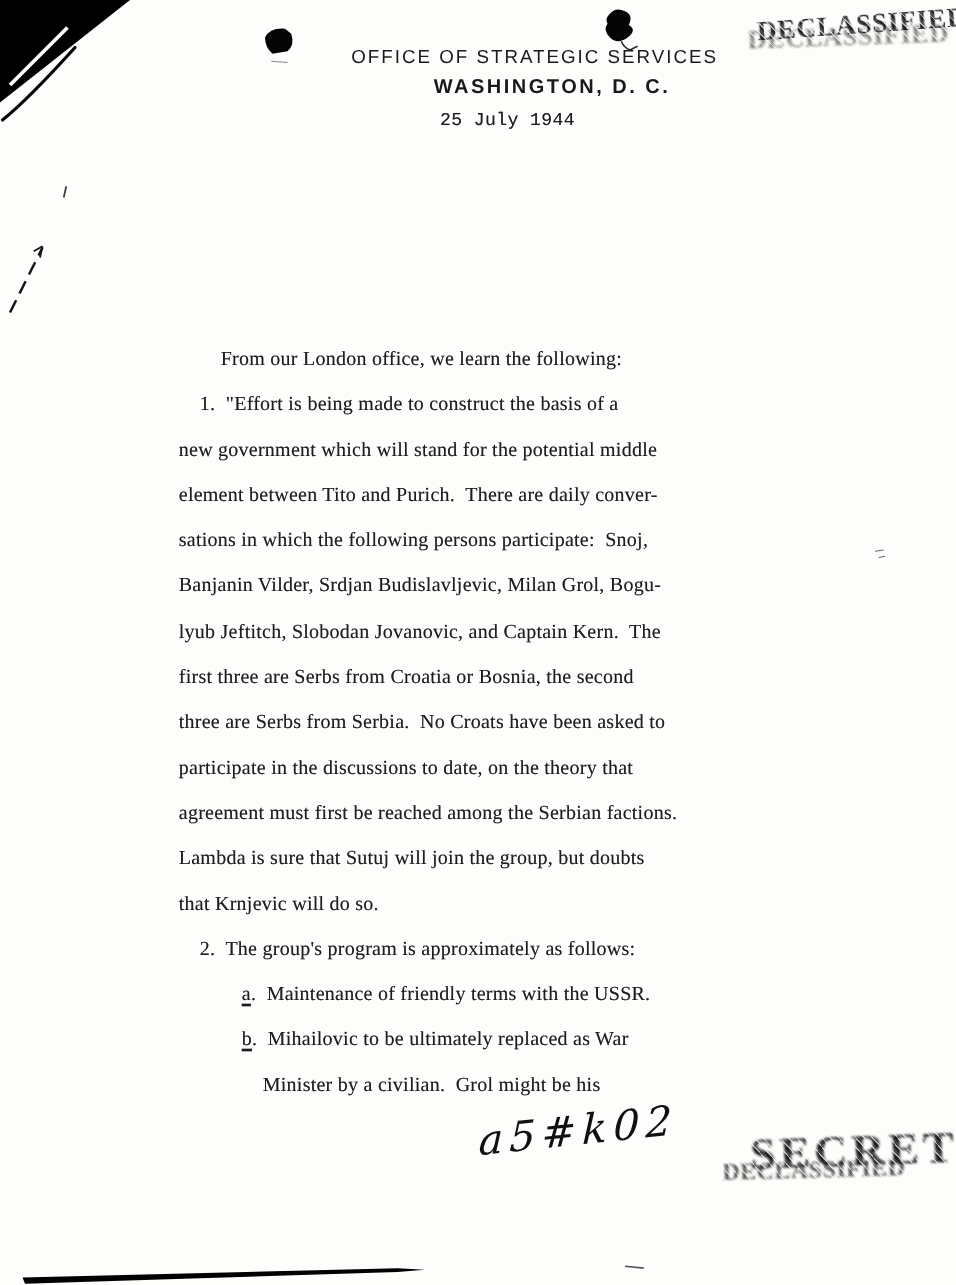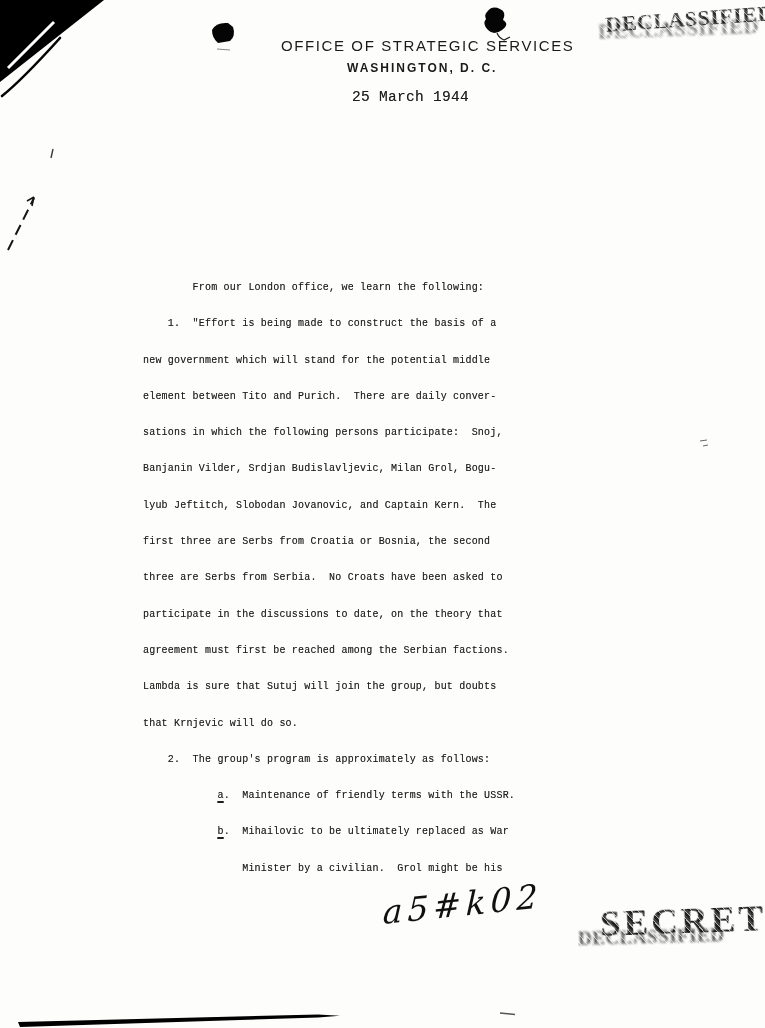--- a/index.html
+++ b/index.html
@@ -11,35 +11,35 @@
   .abs{position:absolute;}
   
   .agency{
     left:281px;top:37px;
     font-family:"Liberation Sans",sans-serif;font-weight:400;
     font-size:15px;letter-spacing:1.6px;color:#1a1a1a;white-space:pre;
   }
   .city{
     left:347px;top:61px;
     font-family:"Liberation Sans",sans-serif;font-weight:700;
-    font-size:12px;letter-spacing:2px;color:#1a1a1a;white-space:pre;
+    font-size:16px;letter-spacing:2px;color:#1a1a1a;white-space:pre;
   }
   .date{
     left:352px;top:89px;font-size:14.5px;letter-spacing:.3px;white-space:pre;
     text-shadow:0 0 .5px rgba(30,30,30,.55);
   }
   .memo-heading{
     left:145px;top:201px;font-size:14px;letter-spacing:.55px;white-space:pre;
     text-shadow:0 0 .5px rgba(30,30,30,.55);
   }
   
   .body-lines{
     left:143px;top:270px;width:560px;
-    font-size:10px;line-height:36.3px;letter-spacing:.2px;
-    white-space:pre;text-shadow:0 0 .5px rgba(30,30,30,.5);
+    font-size:16px;line-height:36.3px;letter-spacing:.2px;
+    white-space:pre;text-shadow:0 0 .5px rgba(30,30,30,.5);font-family:Liberation Serif, serif;
   }
   .body-lines .line{height:36.3px;}
   .u{text-decoration:underline;text-decoration-thickness:1.5px;text-underline-offset:3px;}
   
   .handwriting{
     left:383px;top:893px;
     font-family:"DejaVu Serif",serif;font-style:italic;
     font-size:33px;letter-spacing:5px;color:#101010;
     transform:rotate(-6deg) skewX(-8deg);transform-origin:left center;
   }
@@ -84,21 +84,21 @@
     <path d="M217,49 L230,50" stroke="#888" stroke-width="1" fill="none"></path>
     <path d="M487,12 Q492,5 500,9 Q507,12 503,20 Q510,24 502,30 Q494,36 488,30 Q482,24 486,19 Q484,15 487,12 Z" fill="#050505"></path>
     <path d="M497,33 Q499,38 504,40 L510,37" stroke="#222" stroke-width="1.2" fill="none"></path>
     <path d="M700,441 L707,440 M703,446 L708,445" stroke="#666" stroke-width="1" fill="none"></path>
     <path d="M18,1022 L318,1014.5 L340,1015.8 L318,1017.5 L20,1027 Z" fill="#000"></path>
     <path d="M500,1013 L515,1014.5" stroke="#555" stroke-width="1.4" fill="none"></path>
   </svg>
 
   <div class="abs agency">OFFICE OF STRATEGIC SERVICES</div>
   <div class="abs city">WASHINGTON, D. C.</div>
-  <div class="abs date">25 March 1944</div>
+  <div class="abs date">25 July 1944</div>
 
   <div class="abs stamp stamp-top">
     <span class="imp1">DECLASSIFIED</span>
     <span class="imp2">DECLASSIFIED</span>
   </div>
 
 
   <div class="abs body-lines" id="body-lines"><div class="line"><span>        From our London office, we learn the following:</span></div><div class="line"><span>    1.  "Effort is being made to construct the basis of a</span></div><div class="line"><span>new government which will stand for the potential middle</span></div><div class="line"><span>element between Tito and Purich.  There are daily conver-</span></div><div class="line"><span>sations in which the following persons participate:  Snoj,</span></div><div class="line"><span>Banjanin Vilder, Srdjan Budislavljevic, Milan Grol, Bogu-</span></div><div class="line"><span>lyub Jeftitch, Slobodan Jovanovic, and Captain Kern.  The</span></div><div class="line"><span>first three are Serbs from Croatia or Bosnia, the second</span></div><div class="line"><span>three are Serbs from Serbia.  No Croats have been asked to</span></div><div class="line"><span>participate in the discussions to date, on the theory that</span></div><div class="line"><span>agreement must first be reached among the Serbian factions.</span></div><div class="line"><span>Lambda is sure that Sutuj will join the group, but doubts</span></div><div class="line"><span>that Krnjevic will do so.</span></div><div class="line"><span>    2.  The group's program is approximately as follows:</span></div><div class="line"><span>            </span><span class="u">a</span><span>.  Maintenance of friendly terms with the USSR.</span></div><div class="line"><span>            </span><span class="u">b</span><span>.  Mihailovic to be ultimately replaced as War</span></div><div class="line"><span>                Minister by a civilian.  Grol might be his</span></div></div>
 
   <div class="abs handwriting">a5#k02</div>

